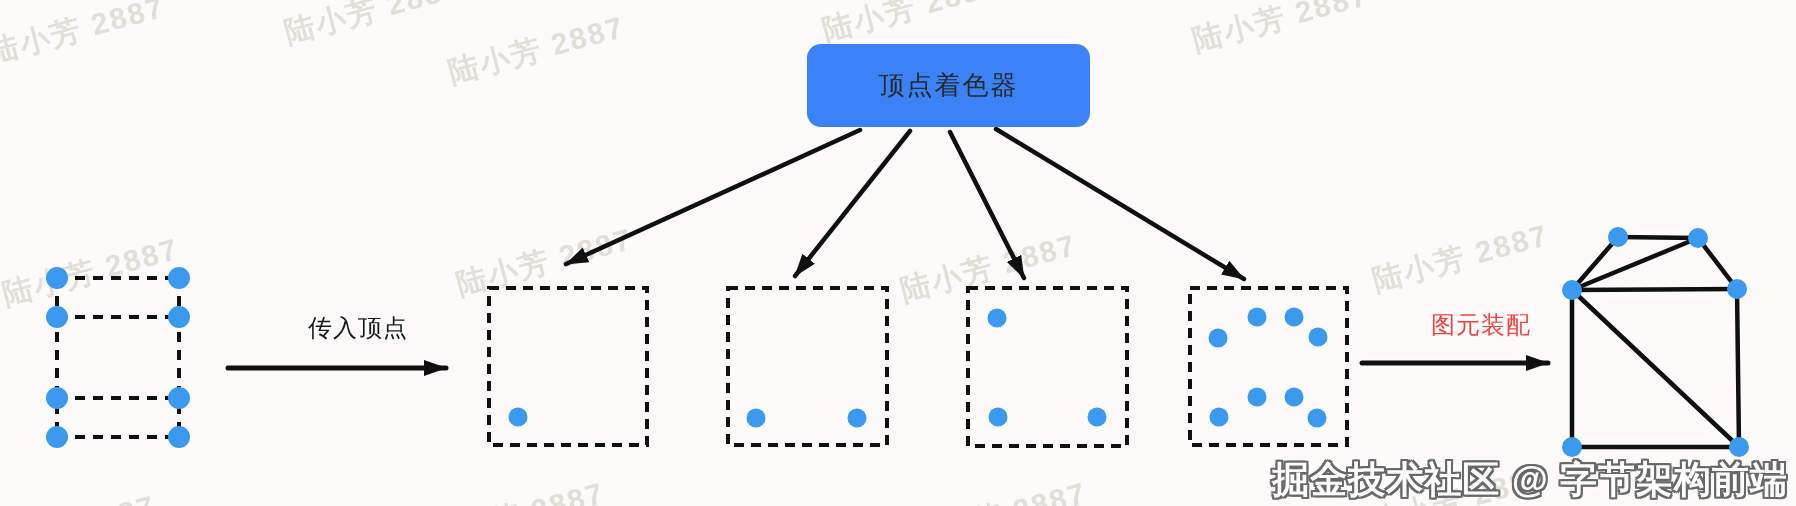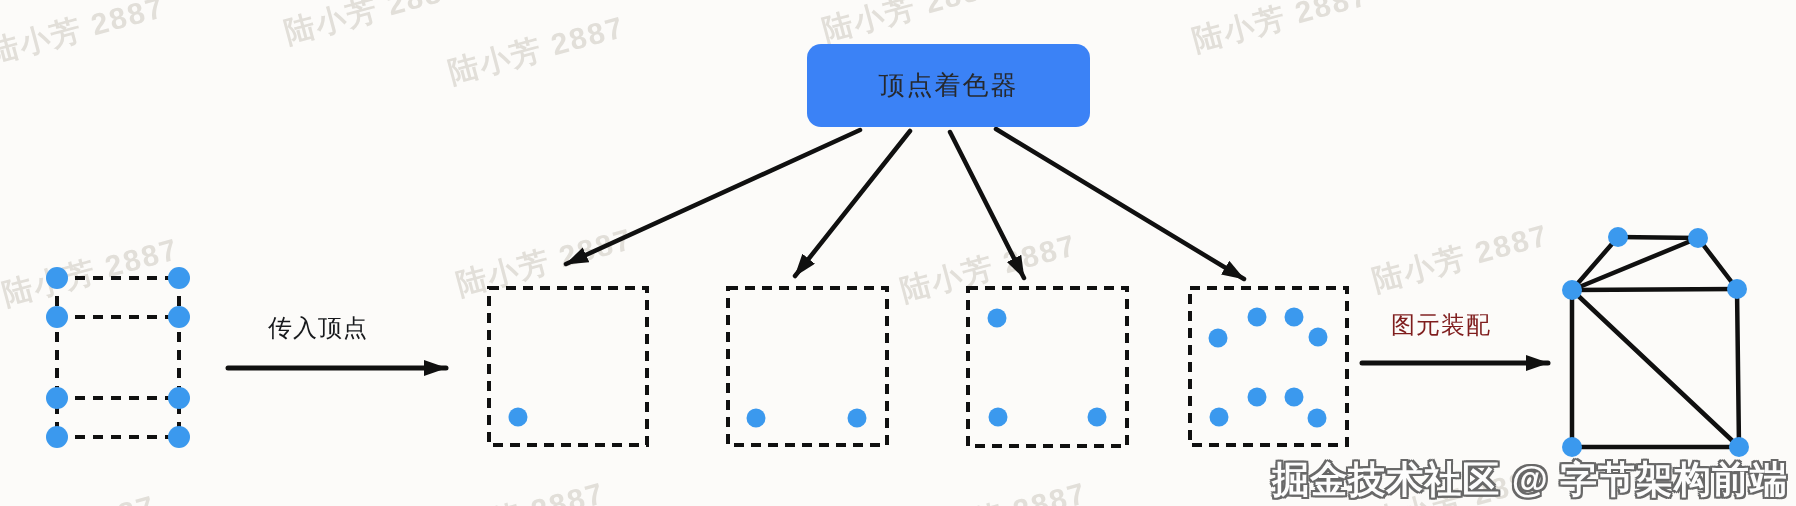--- a/index.html
+++ b/index.html
@@ -5,21 +5,21 @@
   html,body{margin:0;padding:0;}
   body{font-family:"Liberation Sans", sans-serif;}
   .stage{position:relative;width:1796px;height:506px;overflow:hidden;background:#FCFBF9;}
   .wm-layer{position:absolute;inset:0;pointer-events:none;}
   .wm{position:absolute;font-size:30px;font-weight:600;white-space:nowrap;
       transform:rotate(-15deg);transform-origin:0 0;letter-spacing:2px;}
   svg.canvas{position:absolute;left:0;top:0;}
   .shader-box{position:absolute;left:807px;top:44px;width:283px;height:83px;
       border-radius:14px;display:flex;align-items:center;justify-content:center;}
   .shader-box span{font-size:26px;font-weight:500;letter-spacing:2px;}
-  .flow-label{position:absolute;width:140px;text-align:left;font-size:24px;font-weight:500;letter-spacing:1px;}
+  .flow-label{position:absolute;width:140px;text-align:right;font-size:24px;font-weight:500;letter-spacing:1px;}
   .flow-label.input{left:268px;top:312px;}
   .flow-label.assembly{left:1391px;top:309px;}
   .footer{position:absolute;right:8px;top:455px;font-size:37px;font-weight:700;letter-spacing:1px;
       color:#FDFDFD;white-space:nowrap;
       text-shadow:-2px -2px 0 #686868, 2px -2px 0 #686868, -2px 2px 0 #686868, 2px 2px 0 #686868,
                   -2px 0 0 #686868, 2px 0 0 #686868, 0 -2px 0 #686868, 0 2px 0 #686868;}
 </style>
 </head>
 <body>
 
@@ -99,16 +99,16 @@
       <circle cx="1737" cy="289" r="10" fill="#3B99EE"></circle>
       <circle cx="1572" cy="447" r="10" fill="#3B99EE"></circle>
       <circle cx="1739" cy="447" r="10" fill="#3B99EE"></circle>
     </svg>
 
   <div class="shader-box" style="background: #3b82f6; color: rgb(38, 41, 46);">
     <span>顶点着色器</span>
   </div>
 
   <div class="flow-label input" style="color: rgb(23, 25, 28);">传入顶点</div>
-  <div class="flow-label assembly" style="color: #7f1d1d;">图元装配</div>
+  <div class="flow-label assembly" style="color: #ef4444;">图元装配</div>
 
   <div class="footer">掘金技术社区 @ 字节架构前端</div>
 </div>
 
 </body></html>

